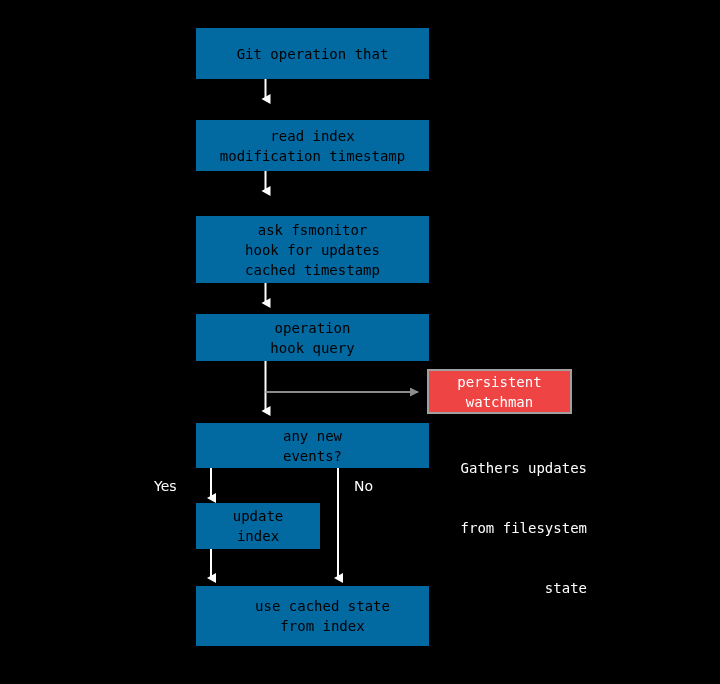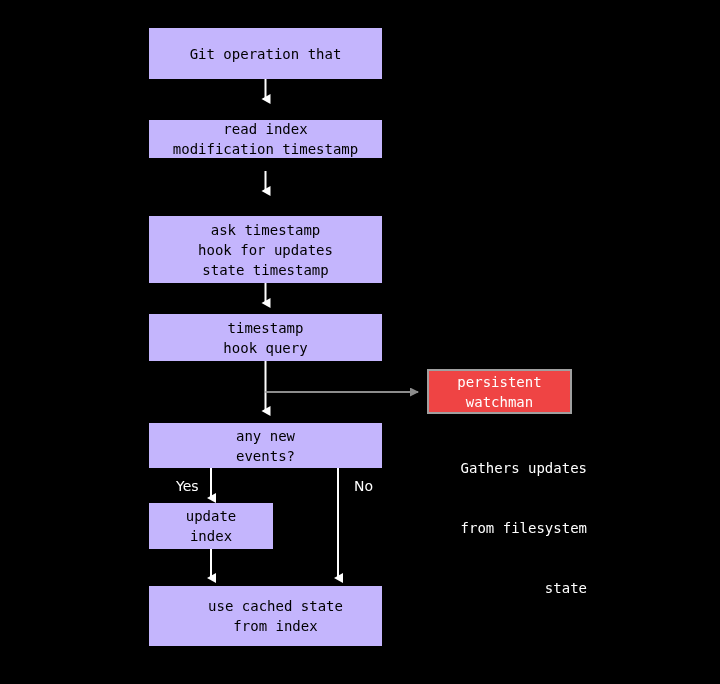--- a/index.html
+++ b/index.html
@@ -35,23 +35,24 @@
     align-items: center;
     justify-content: center;
     text-align: center;
     font-family: "DejaVu Sans Mono", "Liberation Mono", monospace;
     font-size: 14px;
     line-height: 20px;
     letter-spacing: 0px;
     white-space: pre;
   }
   .node.process {
-    background: #c4b5fd;
+    background: #0369a1;
     color: #000000;
     border: none;
+    margin-left: 47px;
   }
   .node.external {
     background: #ef4444;
     color: #ffffff;
     border: 2px solid #a0a0a0;
   }
   .caption {
     position: absolute;
     box-sizing: border-box;
     text-align: right;
@@ -100,33 +101,33 @@
 
     <line x1="338" y1="468" x2="338" y2="578" stroke="#ffffff" stroke-width="2" marker-end="url(#arrowWhite)"></line>
 
     <line x1="211" y1="549" x2="211" y2="578" stroke="#ffffff" stroke-width="2" marker-end="url(#arrowWhite)"></line>
   </svg>
 
   <div class="node process" style="left:149px; top:28px; width:233px; height:51px;">
     <span class="nodeline">Git operation that</span>
   </div>
 
-  <div class="node process" style="left:149px; top:120px; width:233px; height:38px;">
+  <div class="node process" style="left:149px; top:120px; width:233px; height:51px;">
     <span class="nodeline">read index</span>
     <span class="nodeline">modification timestamp</span>
   </div>
 
   <div class="node process" style="left:149px; top:216px; width:233px; height:67px;">
-    <span class="nodeline">ask timestamp</span>
+    <span class="nodeline">ask fsmonitor</span>
     <span class="nodeline">hook for updates</span>
-    <span class="nodeline">state timestamp</span>
+    <span class="nodeline">cached timestamp</span>
   </div>
 
   <div class="node process" style="left:149px; top:314px; width:233px; height:47px;">
-    <span class="nodeline">timestamp</span>
+    <span class="nodeline">operation</span>
     <span class="nodeline">hook query</span>
   </div>
 
   <div class="node process" style="left:149px; top:503px; width:124px; height:46px;">
     <span class="nodeline">update</span>
     <span class="nodeline">index</span>
   </div>
 
   <div class="node process" style="left:149px; top:423px; width:233px; height:45px;">
     <span class="nodeline">any new</span>
@@ -142,17 +143,17 @@
     <span class="nodeline">persistent</span>
     <span class="nodeline">watchman</span>
   </div>
 
   <div class="caption" style="left:412px; top:418px; width:175px;">
     <span class="nodeline">Gathers updates</span>
     <span class="nodeline">from filesystem</span>
     <span class="nodeline">state</span>
   </div>
 
-  <div class="edge-label" style="left:176px; top:478px;">Yes</div>
+  <div class="edge-label" style="left:154px; top:478px;">Yes</div>
 
   <div class="edge-label" style="left:354px; top:478px;">No</div>
 
 </div>
 
 </body></html>

